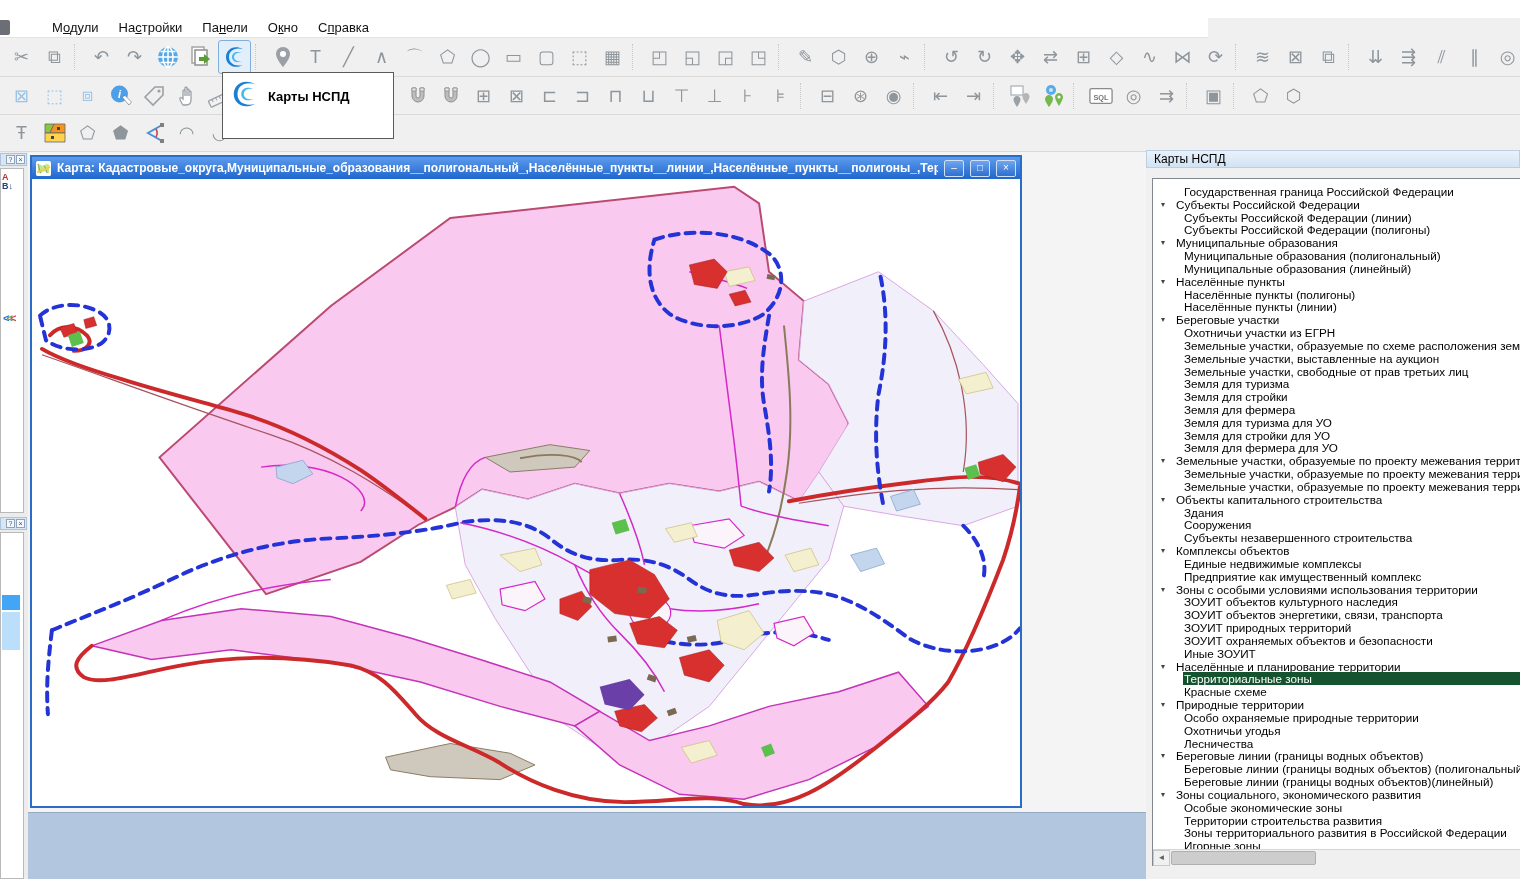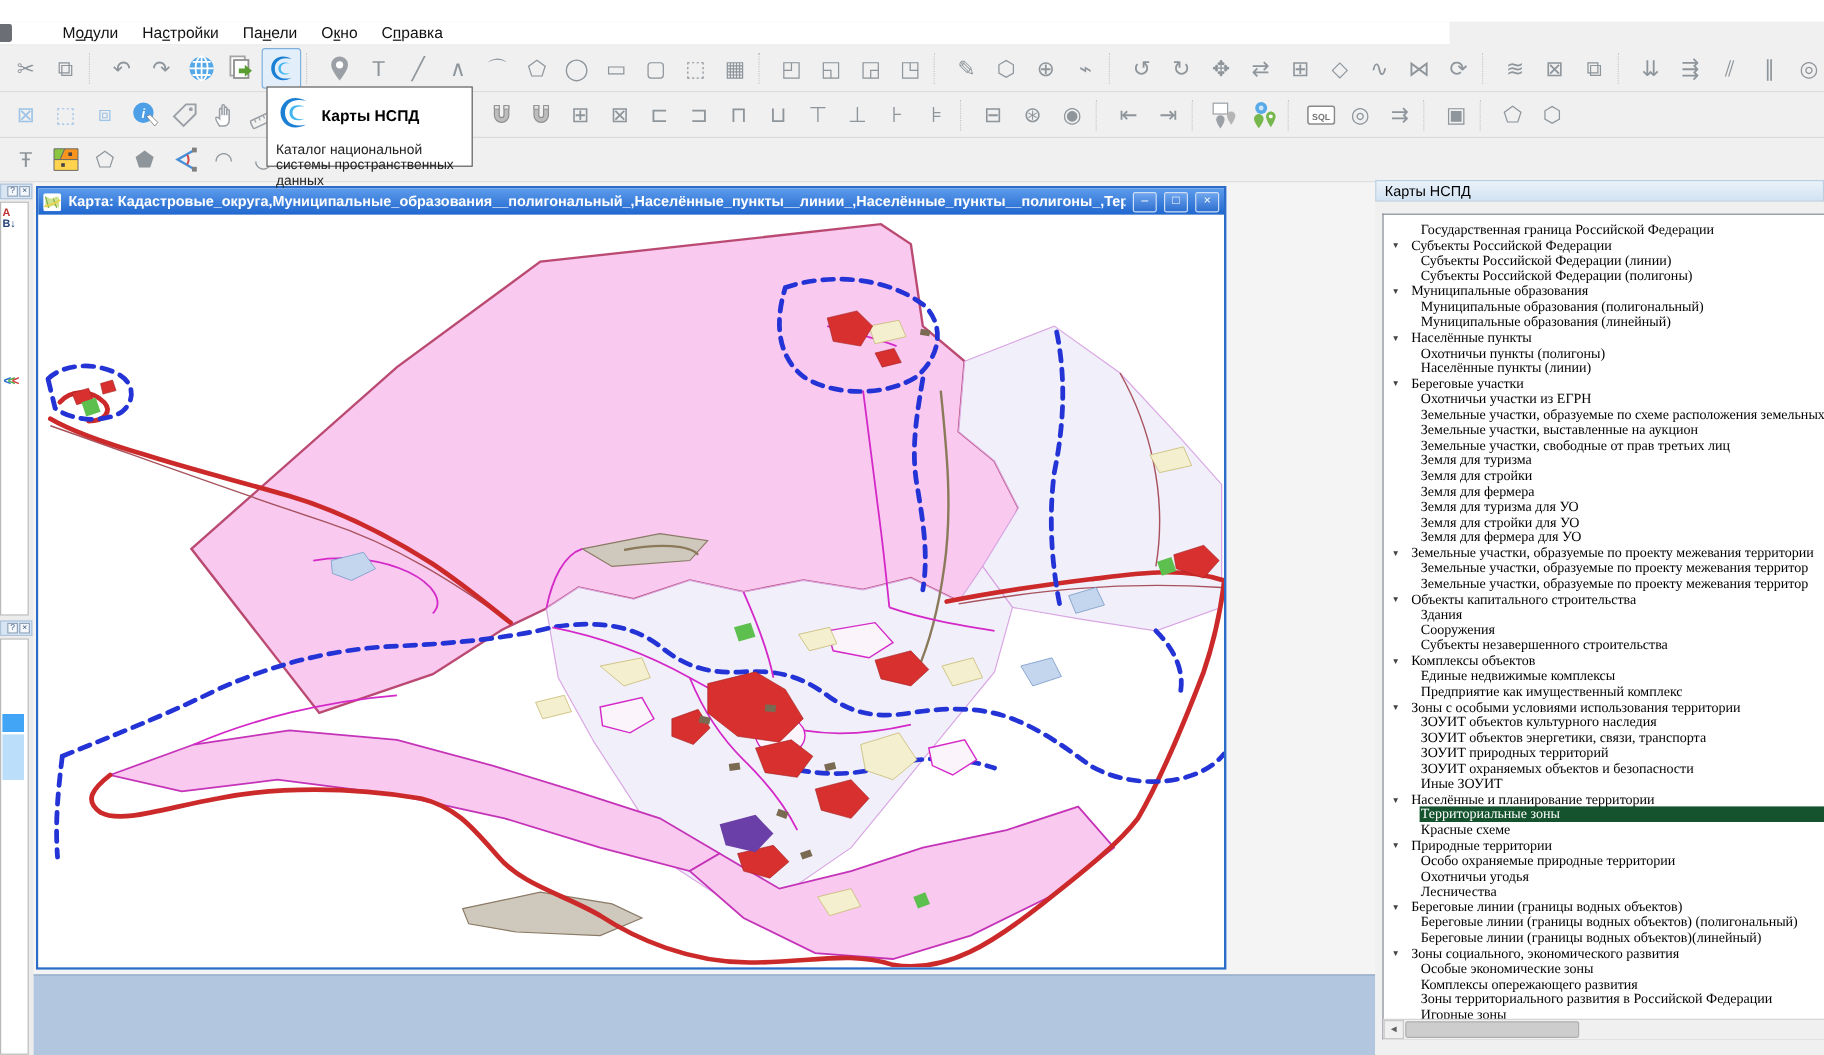--- a/index.html
+++ b/index.html
@@ -73,21 +73,21 @@
   .br{fill:#7A6A52;}
   .brl{fill:none;stroke:#8A7A5A;stroke-width:2;}
   .lb{fill:#C3D6EE;stroke:#7A9CC8;stroke-width:.7;}
   .gr{fill:#5CBF4E;}
   
   #nspd{left:1146px;top:150px;width:374px;height:729px;background:#F0F0F0;}
   #nspd-header{left:1146px;top:150px;width:374px;height:18px;background:linear-gradient(#EAF2FA,#D2E3F3);
     border:1px solid #BCCFE2;box-sizing:border-box;font-size:12px;color:#000;display:flex;align-items:center;
     padding-left:7px;}
   #tree-box{left:1152px;top:178px;width:368px;height:688px;background:#FFFFFF;border:1px solid #828790;
-    border-right:none;box-sizing:border-box;overflow:hidden;font-family:Liberation Serif, serif;}
+    border-right:none;box-sizing:border-box;overflow:hidden;}
   #tree{position:absolute;left:0;top:6px;right:0;}
   .trow{display:flex;align-items:center;height:12.83px;font-size:11.7px;white-space:nowrap;color:#000;}
   .trow .sp0{width:8px;flex:0 0 auto;}
   .trow .arr{width:14px;flex:0 0 auto;font-size:8px;color:#444;text-align:left;}
   .trow .ind{width:30px;flex:0 0 auto;}
   .trow .lbl{flex:1 1 auto;overflow:hidden;padding-left:1px;}
   .trow.selected .lbl{background:#14532d;color:#FFFFFF;}
   #hscroll{left:1153px;top:849px;width:367px;height:16px;background:#F0F0F0;border-top:1px solid #D5D5D5;
     display:flex;align-items:center;}
   #hs-left{width:17px;height:16px;background:#F0F0F0;border:1px solid #C9C9C9;box-sizing:border-box;
@@ -303,21 +303,20 @@
   </div>
 
 <div id="tooltip" class="abs">
   <div class="tt-head">
     <span id="tt-logo"><svg viewBox="0 0 24 24">
           <path d="M20 4C10-1 3 5 3 12s7 13 17 8c-9 2-14-2-14-8S11 2 20 4z" fill="#1B7FD4"></path>
           <path d="M19 8c-6-2.5-10 0-10 4s4 6.5 10 4c-5 1-8-1-8-4s3-5 8-4z" fill="#43B6F0"></path>
         </svg></span>
     <span class="tt-title">Карты НСПД</span>
   </div>
-  <div class="tt-desc">Каталог национальной системы пространственных данных</div>
 </div>
 
 <div id="leftdock" class="abs">
   <div class="mini-title" style="top:1px;">
     <span class="mini-btn">?</span>
     <span class="mini-btn">×</span>
   </div>
   <div class="mini-box" style="top:16px;height:345px;"></div>
   <div id="sorticon">
     <div class="a">А</div>
@@ -484,21 +483,21 @@
         <span class="ind"></span>
         <span class="lbl">Муниципальные образования (линейный)</span>
       </div>
       <div class="trow">
         <span class="sp0"></span>
         <span class="arr">▾</span>
         <span class="lbl">Населённые пункты</span>
       </div>
       <div class="trow">
         <span class="ind"></span>
-        <span class="lbl">Охотничьи пункты (полигоны)</span>
+        <span class="lbl">Населённые пункты (полигоны)</span>
       </div>
       <div class="trow">
         <span class="ind"></span>
         <span class="lbl">Населённые пункты (линии)</span>
       </div>
       <div class="trow">
         <span class="sp0"></span>
         <span class="arr">▾</span>
         <span class="lbl">Береговые участки</span>
       </div>
@@ -657,21 +656,21 @@
         <span class="sp0"></span>
         <span class="arr">▾</span>
         <span class="lbl">Зоны социального, экономического развития</span>
       </div>
       <div class="trow">
         <span class="ind"></span>
         <span class="lbl">Особые экономические зоны</span>
       </div>
       <div class="trow">
         <span class="ind"></span>
-        <span class="lbl">Комплексы опережающего развития</span>
+        <span class="lbl">Территории строительства развития</span>
       </div>
       <div class="trow">
         <span class="ind"></span>
         <span class="lbl">Зоны территориального развития в Российской Федерации</span>
       </div>
       <div class="trow">
         <span class="ind"></span>
         <span class="lbl">Игорные зоны</span>
       </div>
     </div>

